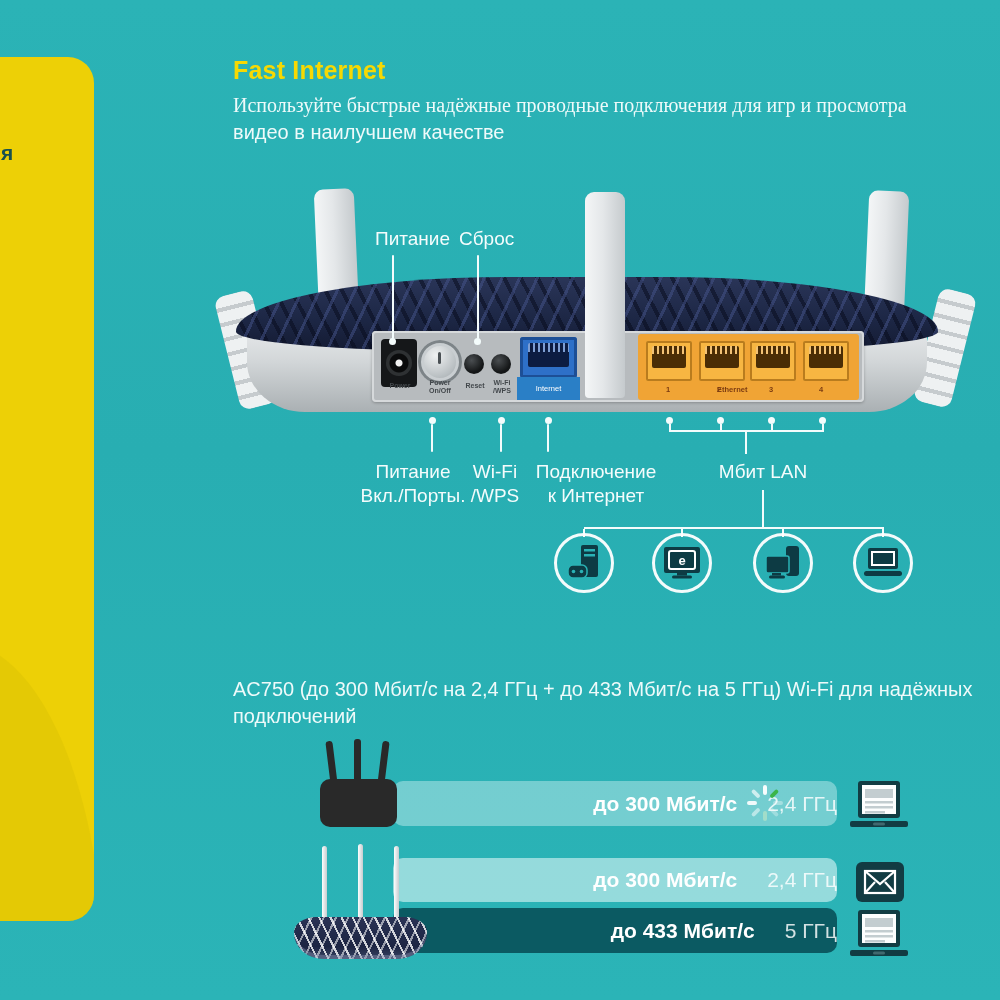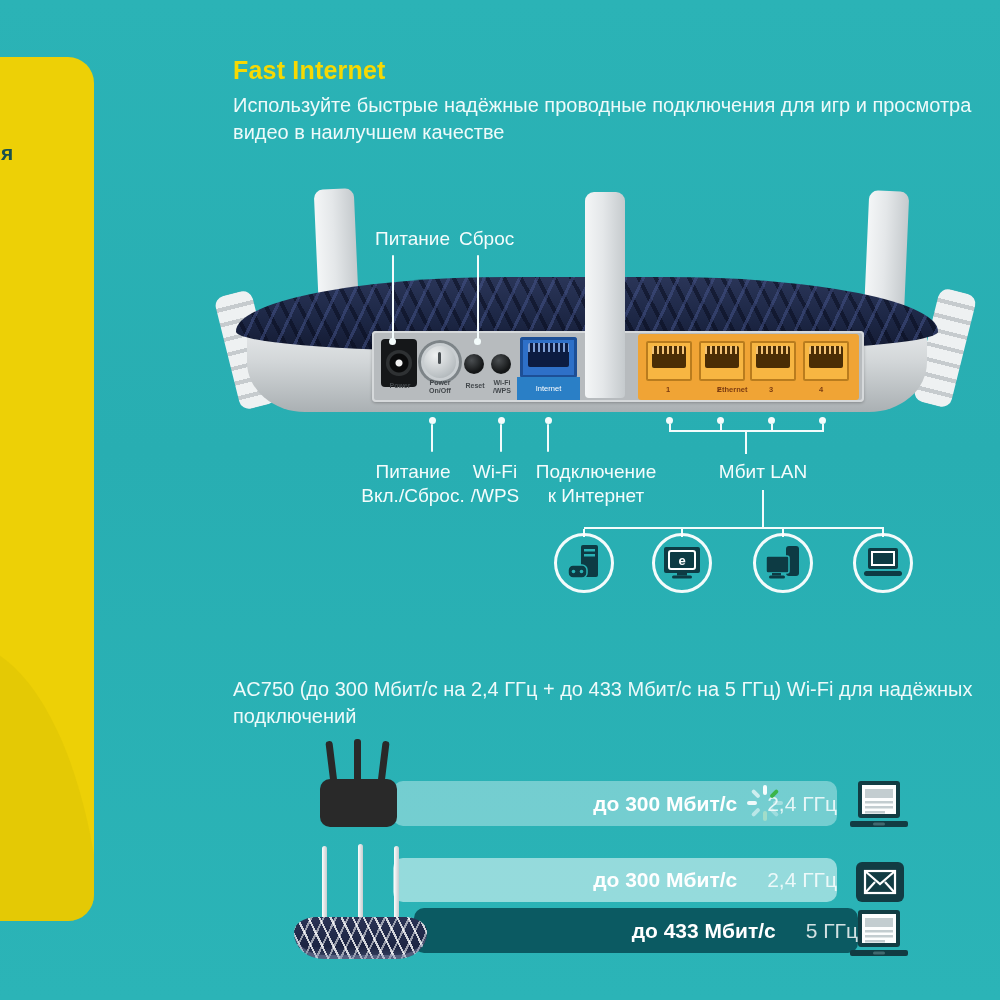--- a/index.html
+++ b/index.html
@@ -102,21 +102,21 @@
 <body>
 
 <div class="stage">
 
   <div class="abs side-panel">
     <div class="side-arc"></div>
     <span class="side-txt">я</span>
   </div>
 
   <div class="abs h-yellow" style="left:233px;top:56px;">Fast Internet</div>
-  <div class="abs copy" style="left:233px;top:92px;">Используйте быстрые надёжные проводные подключения для игр и просмотра</div>
+  <div class="abs copy" style="left:233px;top:92px;font-family:Liberation Serif, serif;">Используйте быстрые надёжные проводные подключения для игр и просмотра</div>
   <div class="abs copy" style="left:233px;top:119px;">видео в наилучшем качестве</div>
 
   <div class="abs c-label" style="left:375px;top:228px;">Питание</div>
   <div class="abs c-label" style="left:459px;top:228px;">Сброс</div>
   <div class="abs c-line" style="left:392px;top:255px;height:84px;z-index:6;"></div>
   <div class="abs c-dot" style="left:389px;top:338px;z-index:6;"></div>
   <div class="abs c-line" style="left:477px;top:255px;height:84px;z-index:6;"></div>
   <div class="abs c-dot" style="left:474px;top:338px;z-index:6;"></div>
 
   <div class="abs antenna" style="left:317px;top:189px;width:40px;height:152px;transform:rotate(-2.5deg);z-index:2;"></div>
@@ -186,21 +186,21 @@
   <div class="abs c-dot" style="left:819px;top:417px;"></div>
   <div class="abs tree-line" style="left:669px;top:424px;width:2px;height:8px;"></div>
   <div class="abs tree-line" style="left:720px;top:424px;width:2px;height:8px;"></div>
   <div class="abs tree-line" style="left:771px;top:424px;width:2px;height:8px;"></div>
   <div class="abs tree-line" style="left:822px;top:424px;width:2px;height:8px;"></div>
   <div class="abs tree-line" style="left:669px;top:430px;width:155px;height:2px;"></div>
   <div class="abs tree-line" style="left:745px;top:430px;width:2px;height:24px;"></div>
 
   <div class="abs c-block" style="left:358px;top:460px;width:110px;">
     <span>Питание</span><br>
-    <span>Вкл./Сброс.</span>
+    <span>Вкл./Порты.</span>
   </div>
   <div class="abs c-block" style="left:455px;top:460px;width:80px;">
     <span>Wi-Fi</span><br>
     <span>/WPS</span>
   </div>
   <div class="abs c-block" style="left:530px;top:460px;width:132px;">
     <span>Подключение</span><br>
     <span>к Интернет</span>
   </div>
   <div class="abs c-block" style="left:700px;top:460px;width:126px;">
@@ -283,21 +283,21 @@
       <rect x="15" y="30" width="20" height="2.5" fill="#c3cdd0"></rect>
       <rect x="0" y="40" width="58" height="6" rx="2" fill="#123c43"></rect>
       <rect x="23" y="41.5" width="12" height="3" rx="1.5" fill="#41696f"></rect>
     </svg>
   </div>
 
   <div class="abs bar bar-light2" style="left:393px;top:858px;width:444px;height:44px;z-index:2;">
     <span class="speed">до 300 Мбит/с</span>
     <span class="band">2,4 ГГц</span>
   </div>
-  <div class="abs bar bar-dark" style="left:414px;top:908px;width:444px;z-index:2;">
+  <div class="abs bar bar-dark" style="left:393px;top:908px;width:444px;z-index:2;">
     <span class="speed">до 433 Мбит/с</span>
     <span class="band">5 ГГц</span>
   </div>
 
   <div class="abs photo-ant" style="left:322px;top:846px;"></div>
   <div class="abs photo-ant" style="left:358px;top:844px;"></div>
   <div class="abs photo-ant" style="left:394px;top:846px;"></div>
   <div class="abs photo-body"></div>
 
   <div class="abs" style="left:856px;top:862px;z-index:2;">

